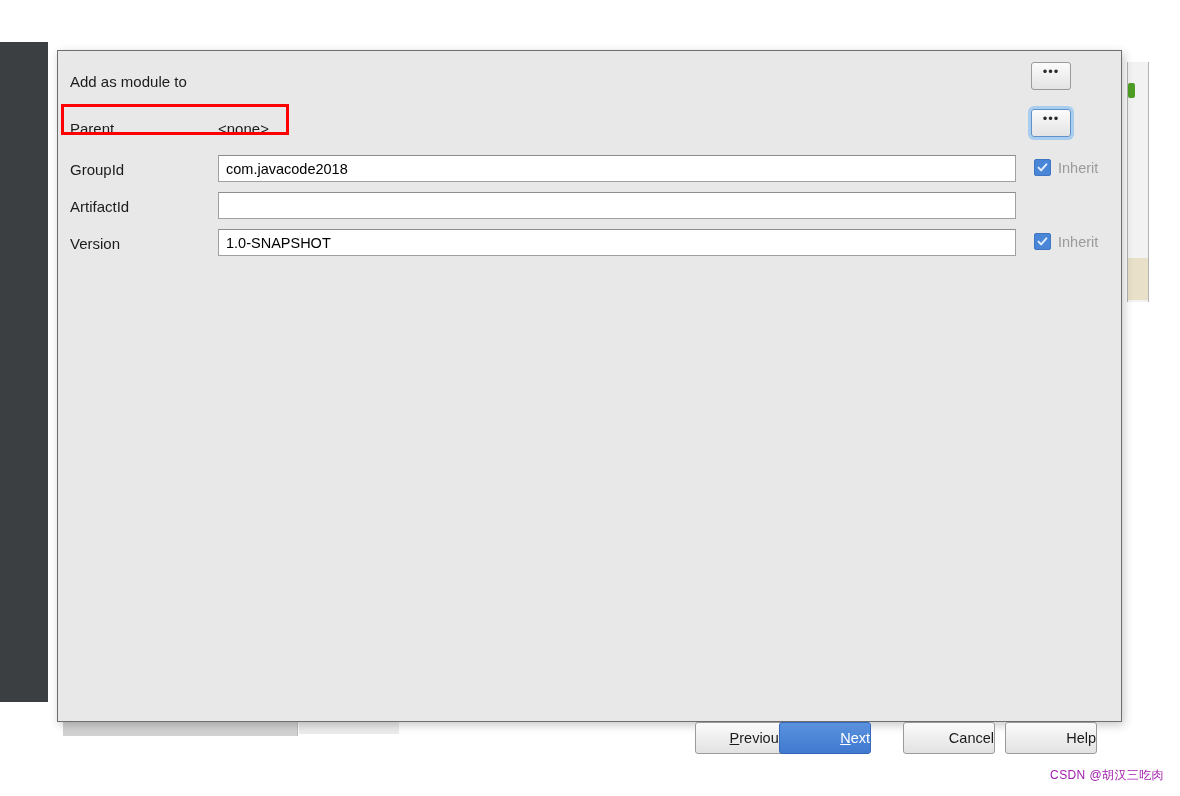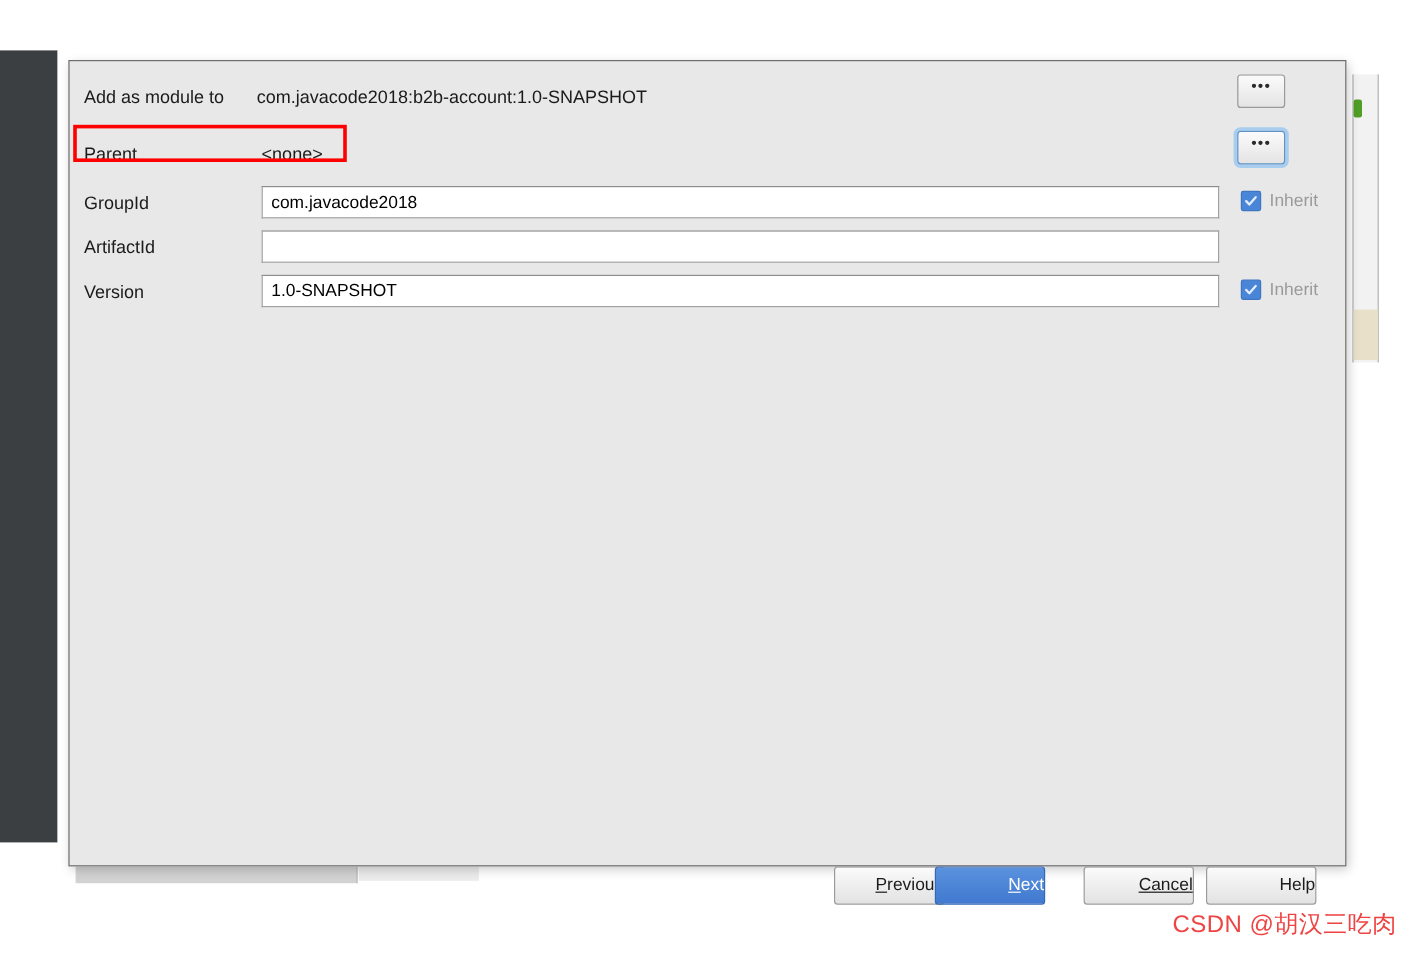--- a/index.html
+++ b/index.html
@@ -254,29 +254,29 @@
     border: 1px solid #9a9a9a;
   }
   .btn u { text-decoration: underline; }
   .btn-previous { left: 637px; width: 92px; }
   .btn-next {
     left: 721px; width: 92px;
     background: linear-gradient(#5a92de, #4079cf);
     border: 1px solid #3668b8;
     color: #ffffff;
   }
-  .btn-cancel { left: 845px; width: 92px; text-decoration: underline; }
+  .btn-cancel { left: 845px; width: 92px; }
   .btn-help   { left: 947px; width: 92px; }
 
   
   .watermark {
     position: absolute;
     right: 16px; bottom: 12px;
-    font-size: 20px;
-    color: #ef4444;
+    font-size: 12px;
+    color: #a21caf;
     white-space: nowrap;
     letter-spacing: 0.4px;
   }
 </style>
 </head>
 <body>
 
 <div id="screen">
 
   <div class="bg-left-panel"></div>
@@ -289,21 +289,20 @@
 
   <div class="dialog">
 
 
     <div class="body">
 
       <div class="annot-red"></div>
 
       <div class="row row-addmodule">
         <span class="lbl">Add as module to</span>
-        <span class="val-static">com.javacode2018:b2b-account:1.0-SNAPSHOT</span>
       </div>
       <div class="dots-btn dots-addmodule">
         <span>•••</span>
       </div>
 
       <div class="row row-parent">
         <span class="lbl">Parent</span>
         <span class="val-parent">&lt;none&gt;</span>
       </div>
       <div class="dots-btn dots-parent focused">

